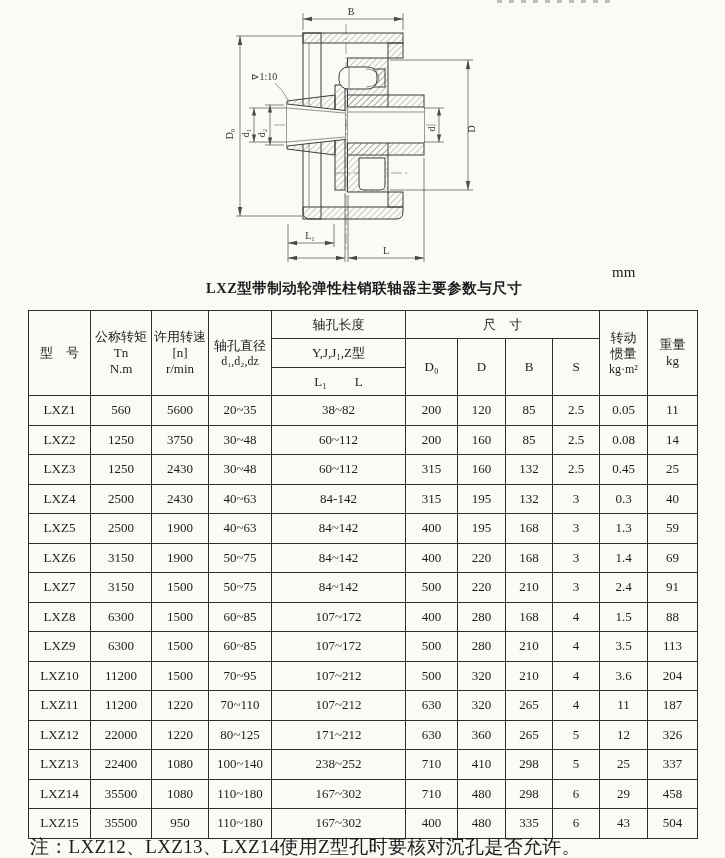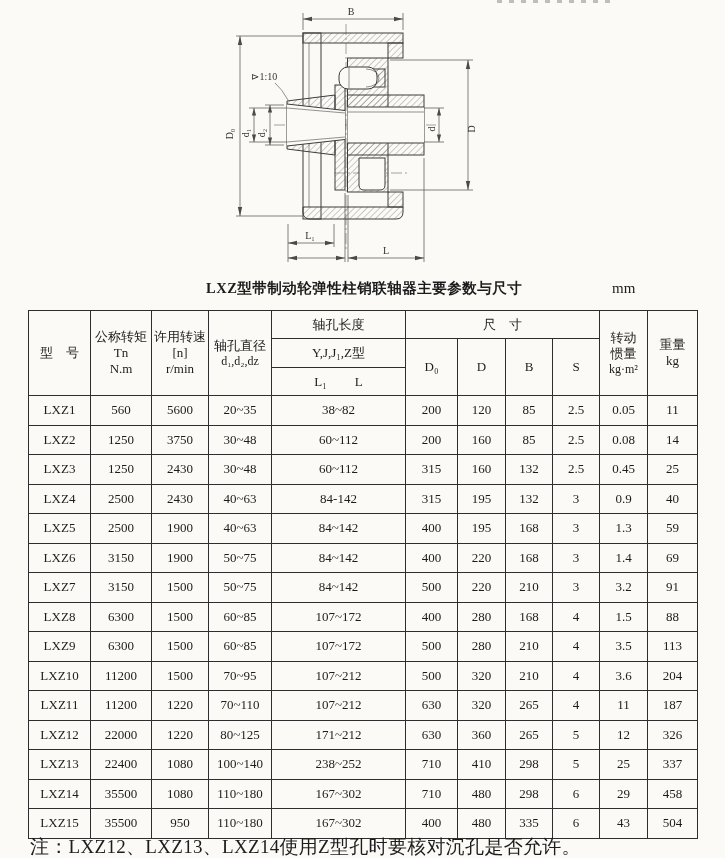--- a/index.html
+++ b/index.html
@@ -19,21 +19,21 @@
   .cl{stroke:#6a6a6a;stroke-width:.6;stroke-dasharray:11 3 2 3;fill:none;}
   .dim{stroke:#4a4a4a;stroke-width:.7;fill:none;}
   .arr{fill:#4a4a4a;stroke:none;}
   .dlabel{font-family:"Liberation Serif","DejaVu Serif",serif;font-size:10px;fill:#333;}
   
   .remnant{position:absolute;left:497px;top:0;width:118px;height:3px;opacity:.55;
     background:repeating-linear-gradient(90deg,#8c8c8c 0 5px,transparent 5px 12px);}
   
   .title{position:absolute;left:206px;top:279px;font-size:14.5px;font-weight:600;
     letter-spacing:.5px;white-space:nowrap;text-align:right;}
-  .unit{position:absolute;left:612px;top:280px;font-size:15px;}
+  .unit{position:absolute;left:612px;top:264px;font-size:15px;}
   
   table.spec{position:absolute;left:28px;top:310px;width:669px;
     border-collapse:collapse;table-layout:fixed;}
   .spec th,.spec td{border:1px solid #2e2e2e;text-align:center;vertical-align:middle;
     padding:0;font-weight:normal;overflow:hidden;}
   .spec thead th{font-size:13px;line-height:1.22;}
   .spec tbody td{height:28.5px;font-size:13px;}
   .hr1{height:28px;} .hr2{height:29px;} .hr3{height:28px;}
   .ll-cell{display:flex;justify-content:center;gap:28px;}
   .sub{font-size:12px;}
@@ -279,21 +279,21 @@
       <tr>
         <td>LXZ4</td>
         <td>2500</td>
         <td>2430</td>
         <td>40~63</td>
         <td>84-142</td>
         <td>315</td>
         <td>195</td>
         <td>132</td>
         <td>3</td>
-        <td>0.9</td>
+        <td>0.3</td>
         <td>40</td>
       </tr>
       <tr>
         <td>LXZ5</td>
         <td>2500</td>
         <td>1900</td>
         <td>40~63</td>
         <td>84~142</td>
         <td>400</td>
         <td>195</td>
@@ -318,21 +318,21 @@
       <tr>
         <td>LXZ7</td>
         <td>3150</td>
         <td>1500</td>
         <td>50~75</td>
         <td>84~142</td>
         <td>500</td>
         <td>220</td>
         <td>210</td>
         <td>3</td>
-        <td>3.2</td>
+        <td>2.4</td>
         <td>91</td>
       </tr>
       <tr>
         <td>LXZ8</td>
         <td>6300</td>
         <td>1500</td>
         <td>60~85</td>
         <td>107~172</td>
         <td>400</td>
         <td>280</td>

